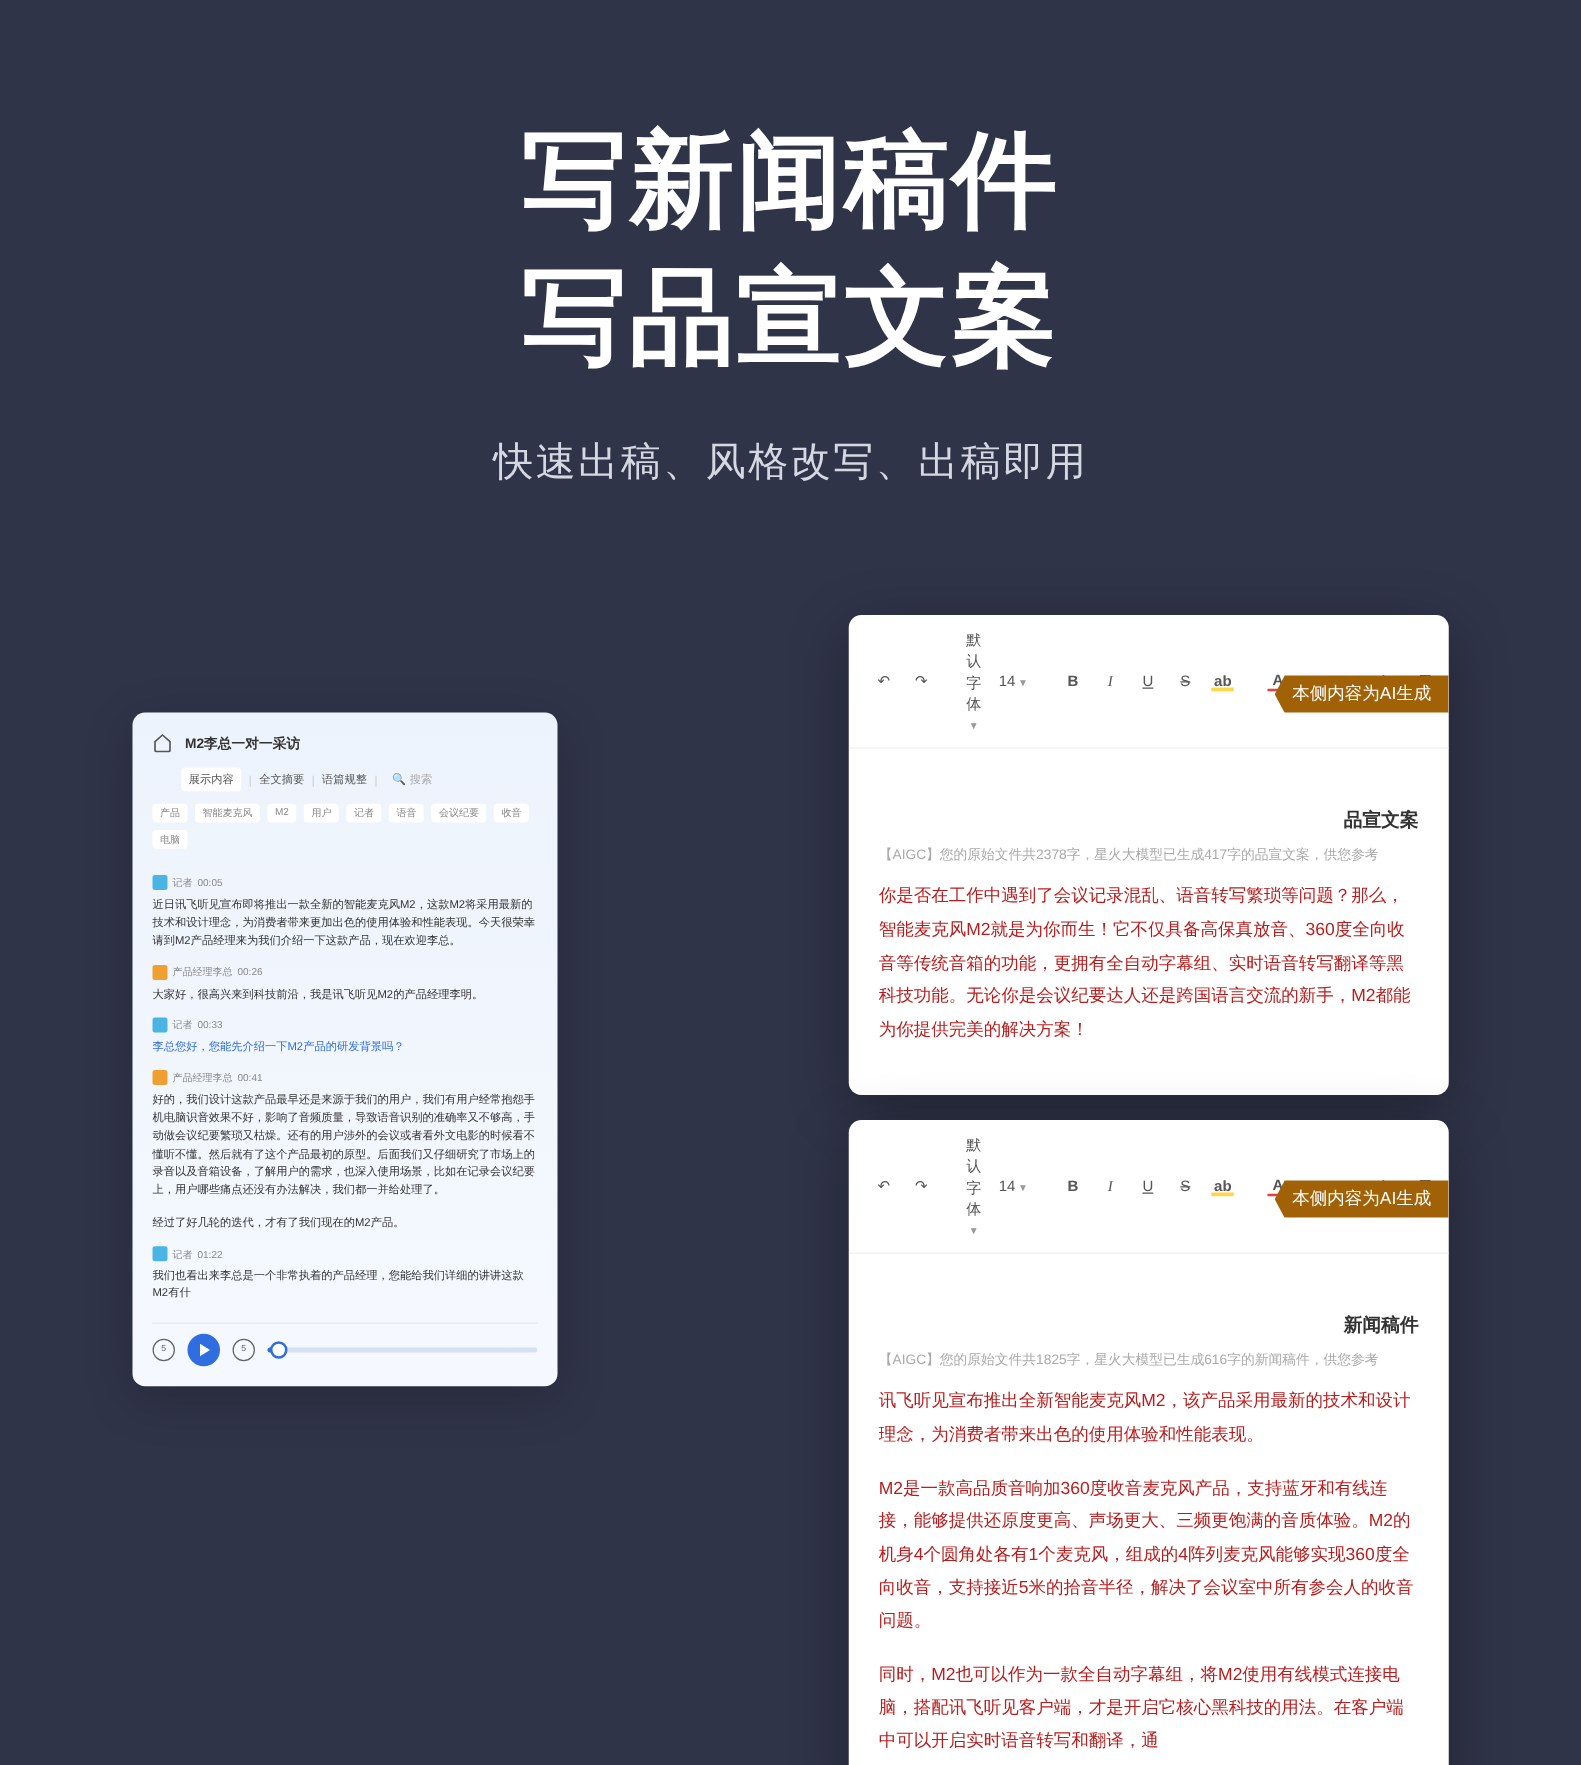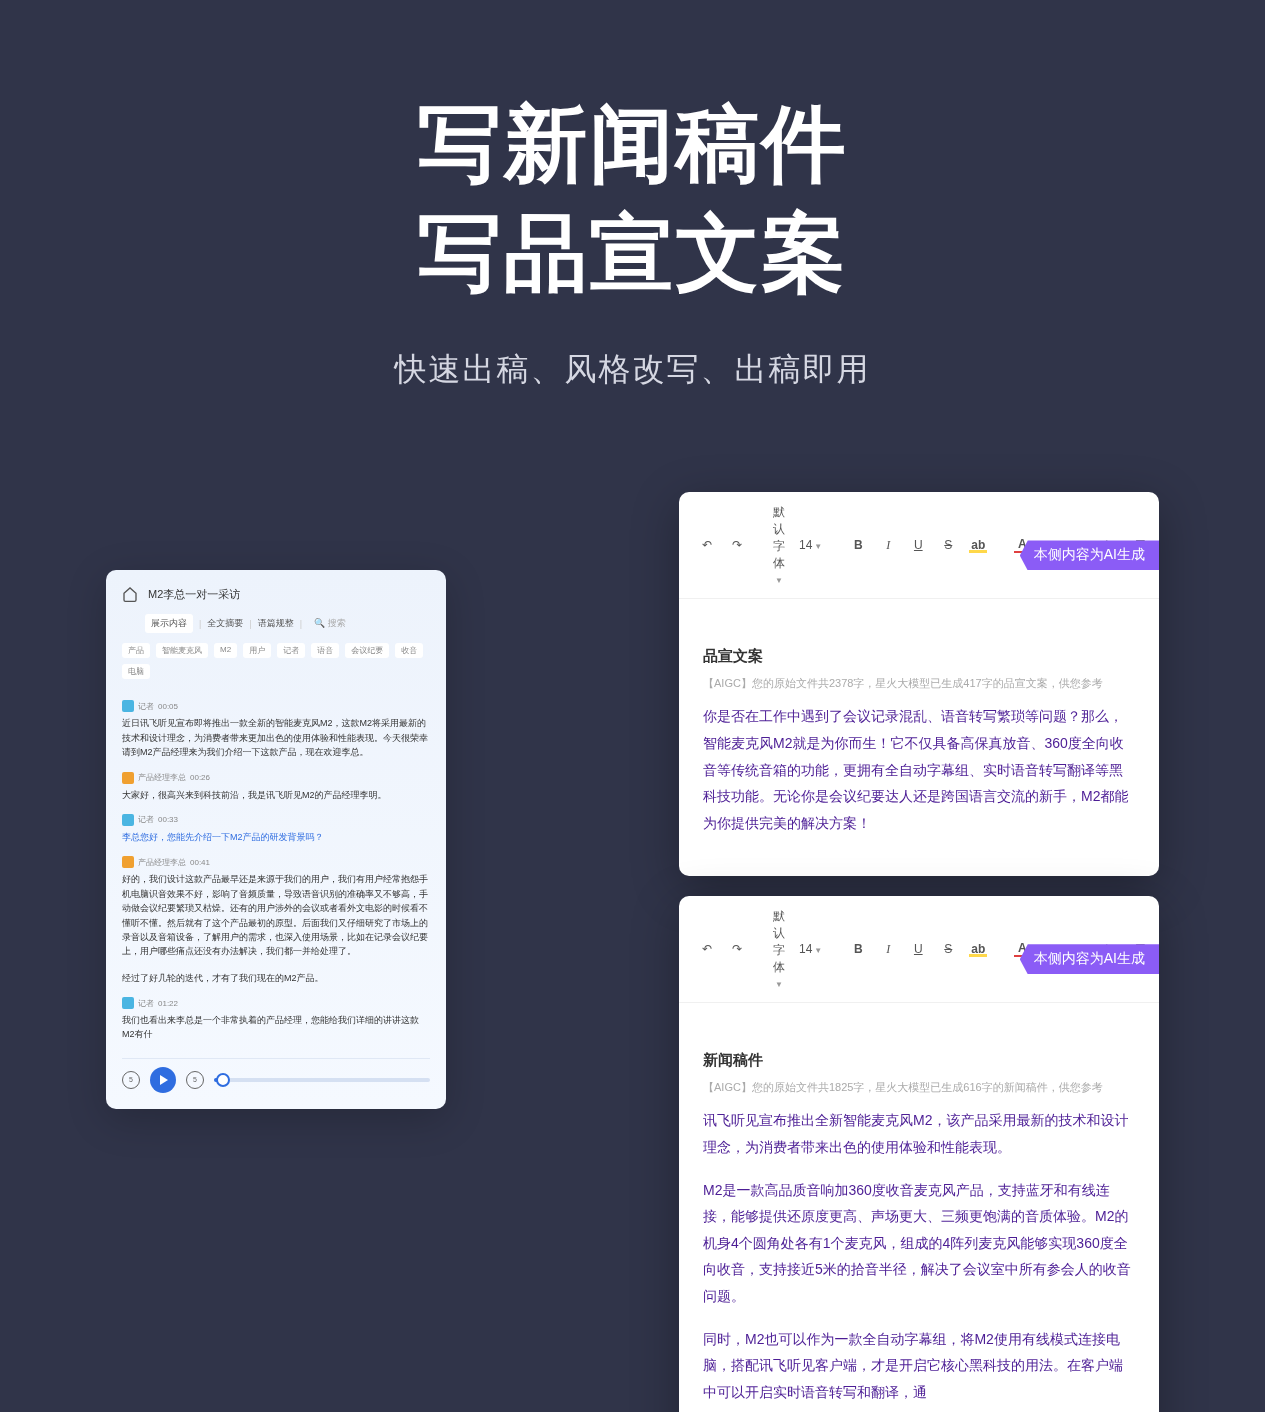--- a/index.html
+++ b/index.html
@@ -48,21 +48,21 @@
     .left-header {
       display: flex;
       align-items: center;
       margin-bottom: 12px;
       font-size: 11px;
     }
     .home-icon {
       width: 16px; height: 16px;
       margin-right: 10px;
     }
-    .left-title { font-weight: 400; }
+    .left-title { font-weight: 700; }
     .left-tabs {
       display: flex;
       gap: 6px;
       align-items: center;
       margin-bottom: 10px;
       font-size: 9px;
       color: #555;
       padding-left: 23px;
     }
     .left-tabs .tab {
@@ -238,43 +238,44 @@
     }
     .chev {
       font-size: 8px;
       color: #999;
       margin-left: 2px;
     }
     .ai-badge {
       position: absolute;
       right: 0;
       top: 48px;
-      background: #8b5cf6;
+      background: #a16207;
       color: #fff;
       font-size: 14px;
       padding: 6px 14px;
       clip-path: polygon(8px 0, 100% 0, 100% 100%, 8px 100%, 0 50%);
     }
     .card-body {
       padding: 48px 24px 24px;
     }
     .card-title {
       font-size: 15px;
       font-weight: 600;
       color: #333;
       margin-bottom: 10px;
+      text-align: right;
     }
     .card-meta {
       font-size: 11px;
       color: #aaa;
       margin-bottom: 12px;
     }
     .card-text {
       font-size: 14px;
-      color: #4c1d95;
+      color: #b91c1c;
       line-height: 1.9;
     }
     .card-text p { margin-bottom: 16px; }
   </style>
 </head>
 <body>
 
 <div class="hero">
   <h1>
     <span>写新闻稿件</span><br>

